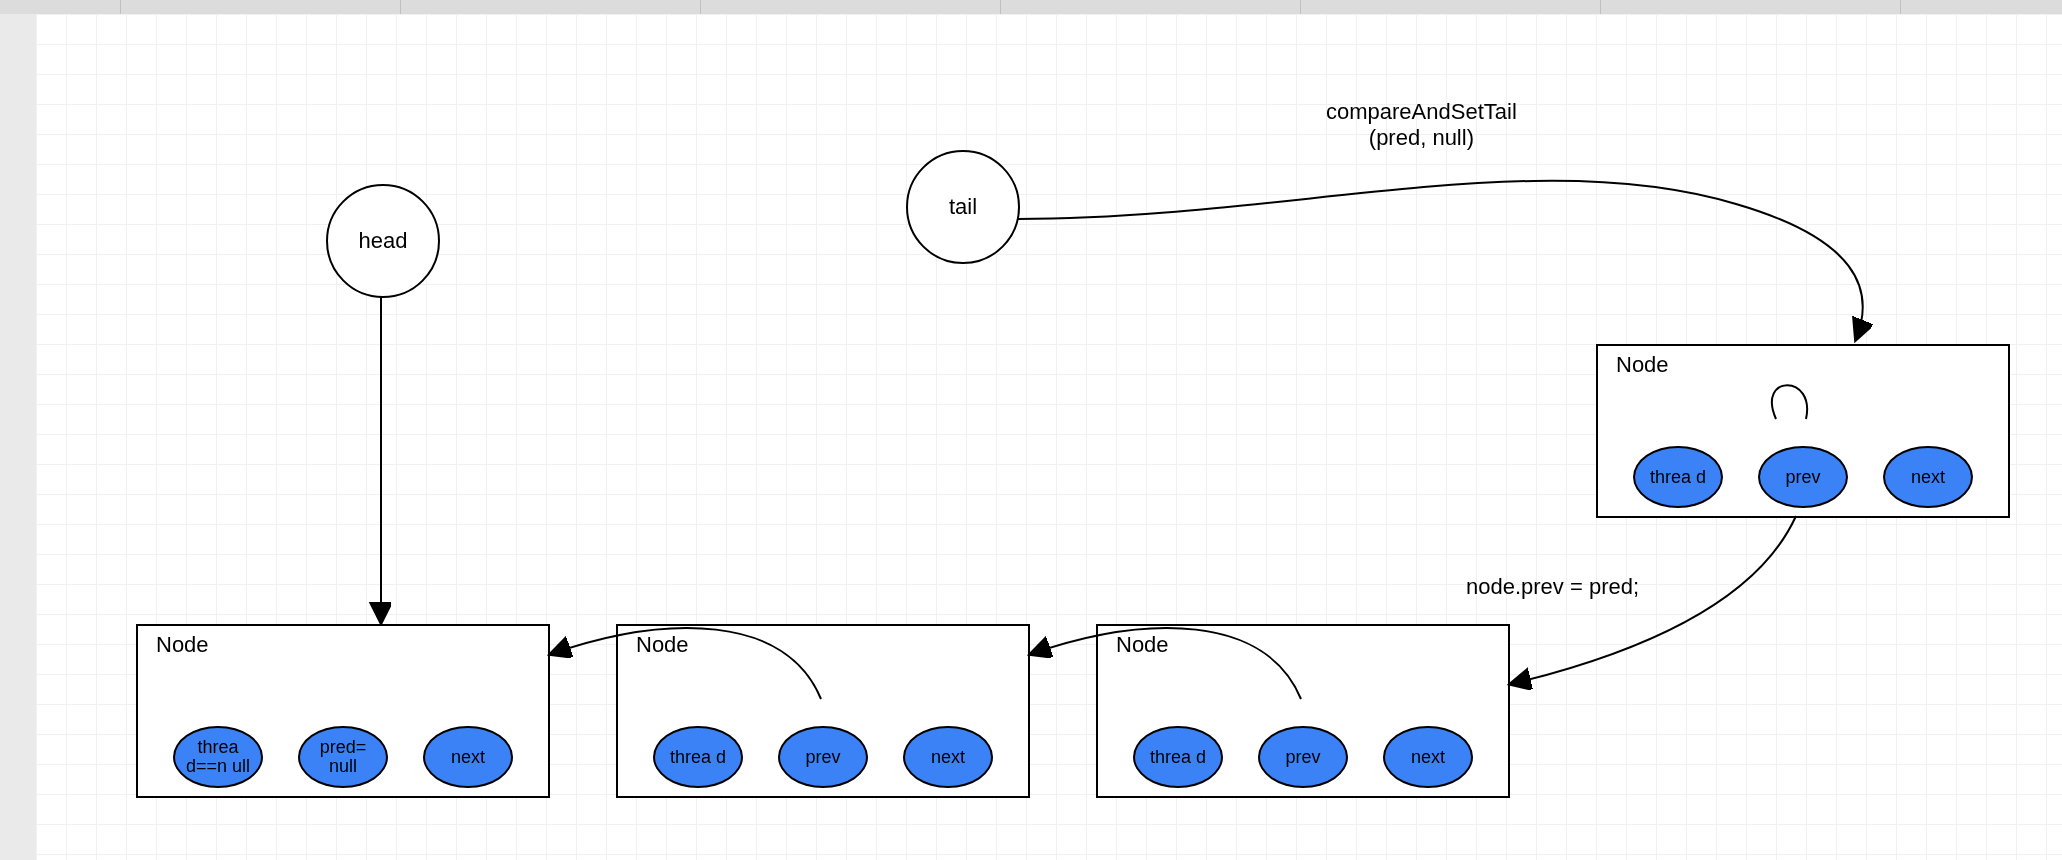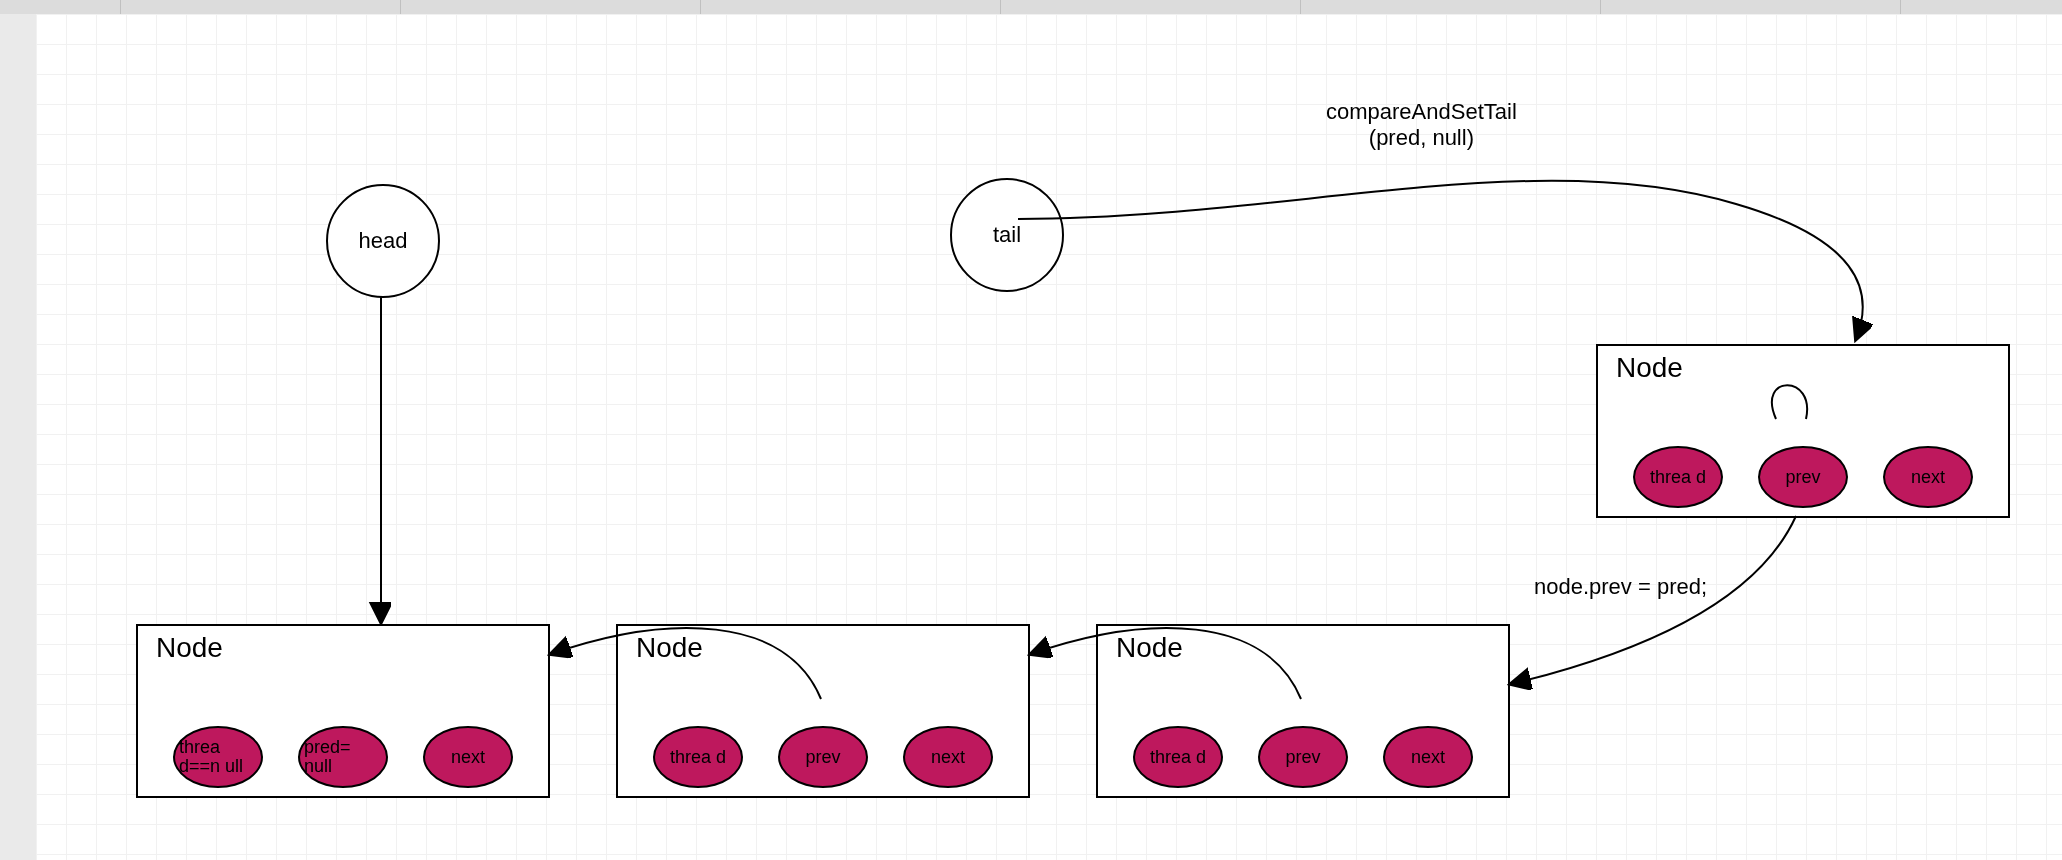--- a/index.html
+++ b/index.html
@@ -73,43 +73,43 @@
   
   .nodebox {
     position: absolute;
     border: 2px solid #000;
     background: #fff;
   }
   .nodebox .title {
     position: absolute;
     top: 6px;
     left: 18px;
-    font-size: 28px;
+    font-size: 22px;
     color: #000;
   }
   .nodebox .fields {
     position: absolute;
     bottom: 8px;
     left: 0;
     right: 0;
     display: flex;
     justify-content: space-evenly;
     align-items: center;
   }
   .field {
     width: 90px;
     height: 62px;
     border: 2px solid #000;
     border-radius: 50%;
-    background: #be185d;
+    background: #3b82f6;
     display: flex;
     align-items: center;
     justify-content: center;
     font-size: 18px;
-    text-align: left;
+    text-align: center;
     line-height: 1.05;
     padding: 2px 4px;
     box-sizing: border-box;
     word-break: break-word;
   }
 
   .label {
     position: absolute;
     font-size: 22px;
     color: #000;
@@ -148,21 +148,21 @@
   <div class="tick" style="left:1900px"></div>
 </div>
 <div class="gutter"></div>
 
 <div class="canvas">
 
   <div class="circle" style="left:290px; top:170px;justify-content:center;">
     <span>head</span>
   </div>
 
-  <div class="circle" style="left:870px; top:164px;margin-left:44px;">
+  <div class="circle" style="left:870px; top:136px;">
     <span>tail</span>
   </div>
 
   <div class="nodebox" style="left:100px; top:610px; width:410px; height:170px;">
     <div class="title">Node</div>
     <div class="fields">
       <div class="field">threa d==n ull</div>
       <div class="field">pred= null</div>
       <div class="field">next</div>
     </div>
@@ -190,21 +190,21 @@
     <div class="title">Node</div>
     <div class="fields">
       <div class="field">threa d</div>
       <div class="field">prev</div>
       <div class="field">next</div>
     </div>
   </div>
 
   <div class="label" style="left:1290px; top:85px;">compareAndSetTail
 (pred, null)</div>
-  <div class="label" style="left:1498px; top:560px;">node.prev = pred;</div>
+  <div class="label" style="left:1430px; top:560px;">node.prev = pred;</div>
 
   <svg class="overlay" viewBox="0 0 2026 846">
     <defs>
       <marker id="arrow" markerWidth="12" markerHeight="12" refX="10" refY="5" orient="auto">
         <path class="arrowhead" d="M0,0 L10,5 L0,10 Z"></path>
       </marker>
     </defs>
 
     <line x1="345" y1="282" x2="345" y2="608" marker-end="url(#arrow)"></line>
 

